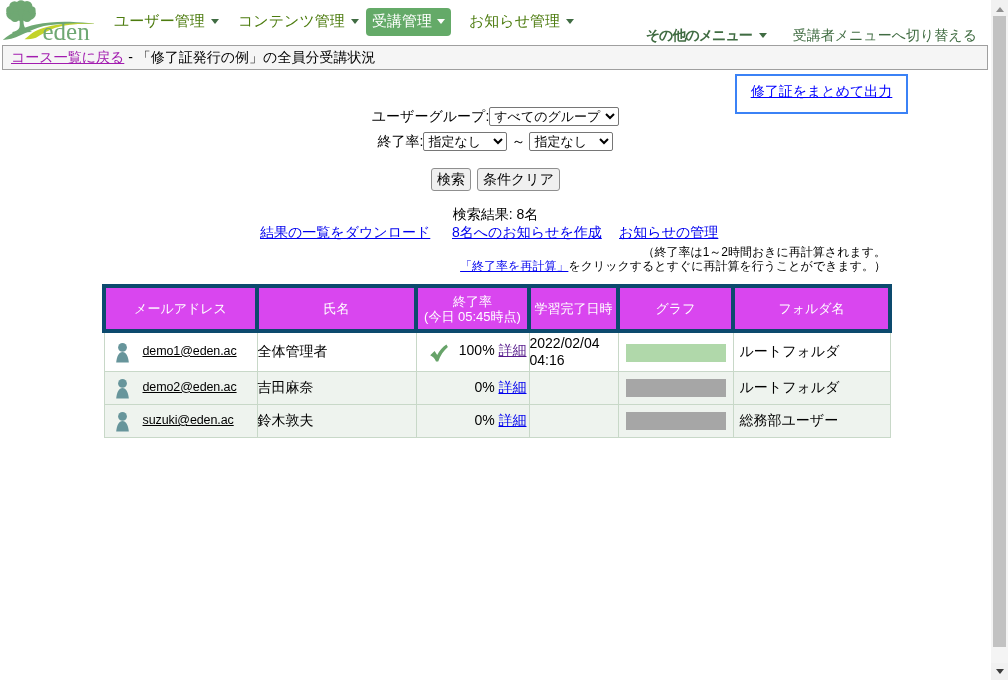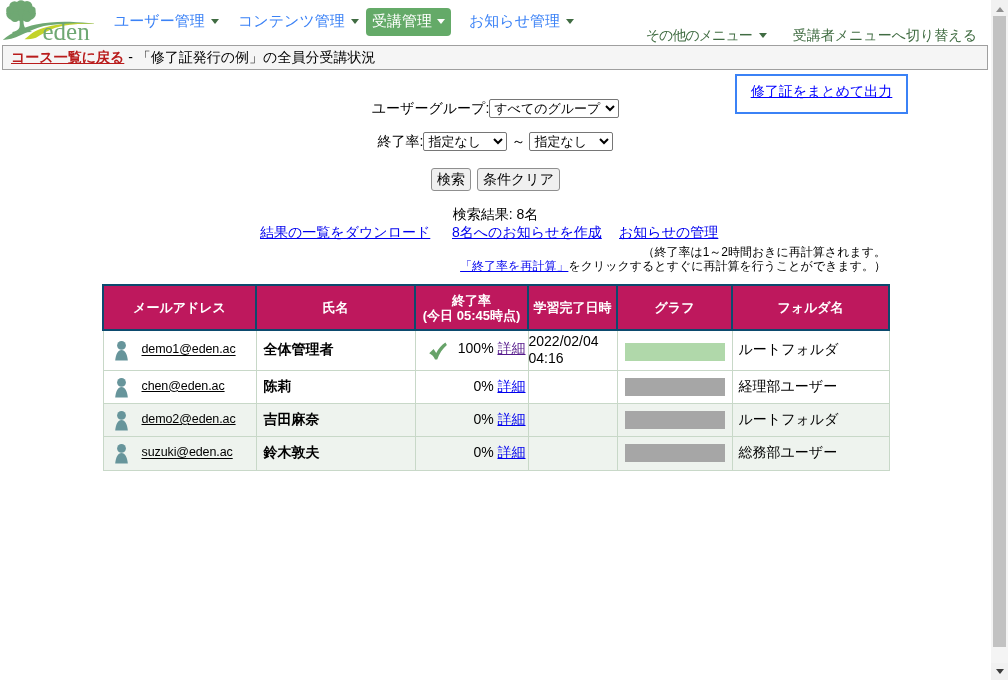--- a/index.html
+++ b/index.html
@@ -5,58 +5,58 @@
 <style>
 * { box-sizing: border-box; }
 html,body { margin:0; padding:0; background:#fff; }
 body { font-family: "Liberation Sans", sans-serif; font-size:14px; color:#000; width:1008px; height:680px; overflow:hidden; position:relative; }
 a { color:#0000EE; }
 a.visited { color:#551A8B; }
 
 
 #hdr { position:absolute; left:0; top:0; width:991px; height:46px; }
 #logo { position:absolute; left:0; top:0; }
-.navitem { position:absolute; top:12px; font-size:15px; color:#3b82f6; white-space:nowrap; }
+.navitem { position:absolute; top:12px; font-size:15px; color:#4d7c0f; white-space:nowrap; }
 .navitem .arr { display:inline-block; width:0; height:0; border-left:4px solid transparent; border-right:4px solid transparent; border-top:5px solid #406c42; margin-left:6px; vertical-align:2px; }
 #navbtn { position:absolute; left:366px; top:8px; width:85px; height:28px; background:#64aa68; border-radius:4px; color:#fff; font-size:15px; text-align:center; line-height:26px; }
 #navbtn .arr { display:inline-block; width:0; height:0; border-left:4px solid transparent; border-right:4px solid transparent; border-top:5px solid #fff; margin-left:5px; vertical-align:2px; }
 #login { position:absolute; top:4px; right:12px; font-size:13px; letter-spacing:-0.25px; color:#1a1a1a; white-space:nowrap; }
 #menus2 { position:absolute; top:27px; right:14px; font-size:14px; color:#406c42; white-space:nowrap; }
 #menus2 .arr { display:inline-block; width:0; height:0; border-left:4px solid transparent; border-right:4px solid transparent; border-top:5px solid #406c42; margin-left:6px; vertical-align:2px; }
 
 
 #crumb { position:absolute; left:2px; top:45px; width:986px; height:25px; background:#f5f5f5; border:1px solid #9f9f9f; font-size:14px; line-height:23px; padding-left:8px; white-space:nowrap; }
-#crumb a { color:#b91c1c;font-weight:bold; }
+#crumb a { color:#a21caf; }
 
 
 #redbox { position:absolute; left:735px; top:74px; width:173px; height:40px; border:2px solid #3b82f6; background:#fff; text-align:center; }
 #redbox a { font-size:14px; color:#0000FF; line-height:27px; position:relative; top:2px; }
 
 
 .frow { position:absolute; width:991px; text-align:center; white-space:nowrap; }
-#frow1 { top:99px; }
+#frow1 { top:107px; }
 #frow2 { top:132px; }
 #frow3 { top:168px; }
 select { font-family:"Liberation Sans",sans-serif; font-size:13px; height:19px; border:1px solid #767676; border-radius:2px; background:#fff; }
 button.btn { font-family:"Liberation Sans",sans-serif; font-size:14px; height:23px; background:#f0f0f0; border:1px solid #8f8f8f; border-radius:3px; padding:0 5px; margin:0 3px; }
 
 
 #res { position:absolute; top:206px; width:991px; text-align:center; font-size:14px; }
 #linksrow { position:absolute; top:224px; width:991px; font-size:14px; }
 #linksrow a { position:absolute; white-space:nowrap; }
 #note { position:absolute; top:245px; left:0; width:886px; text-align:right; font-size:12px; line-height:14px; }
 
 
 #tbl { position:absolute; left:102px; top:284px; border-collapse:collapse; table-layout:fixed; width:787px; }
-#tbl th { background:#be185d; color:#fff; font-size:13px; font-weight:bold; border:2px solid #0c4a6e; padding:0; line-height:15px; }
+#tbl th { background:#d946ef; color:#fff; font-size:13px; font-weight:normal; border:4px solid #0c4a6e; padding:0; line-height:15px; }
 #tbl td { border:1px solid #c8d8c8; padding:0; font-size:14px; vertical-align:middle; }
 #tbl tr.alt td { background:#eef3ee; }
 #tbl td.icell { padding-left:10px; white-space:nowrap; font-size:12.5px; letter-spacing:-0.1px; overflow:hidden;text-decoration:underline; }
 .icon { display:inline-block; vertical-align:middle; position:relative; top:1px; margin-right:13px; }
-#tbl td.namecell { padding-left:7px;font-weight:bold; }
+#tbl td.namecell { padding-left:0; }
 #tbl td.ratecell { text-align:right; padding-right:2px; white-space:nowrap; }
 #tbl td.datecell { line-height:17px; }
 #tbl td.foldcell { padding-left:6px; }
 .bar { width:100px; height:18px; margin:0 auto; }
 .bar.g { background:#b0d8aa; margin-top:3px; }
 .bar.n { background:#a6a6a6; }
 .chk { display:inline-block; vertical-align:-7px; margin-right:7px; }
 
 
 #sbar { position:absolute; right:0; top:0; width:17px; height:680px; background:#f4f4f4; }
@@ -84,21 +84,21 @@
       <circle cx="15" cy="17.5" r="4.6"></circle>
       <circle cx="27" cy="17.5" r="4.6"></circle>
     </g>
     <text x="42.5" y="40" font-family="'Liberation Serif',serif" font-size="25" fill="#6fa873">eden</text>
   </svg>
 
   <span class="navitem" style="left:114px;">ユーザー管理<span class="arr"></span></span>
   <span class="navitem" style="left:238px;">コンテンツ管理<span class="arr"></span></span>
   <span id="navbtn">受講管理<span class="arr"></span></span>
   <span class="navitem" style="left:469px;">お知らせ管理<span class="arr"></span></span>
-  <span id="menus2"><span style="letter-spacing:-1px;">その他のメニュー</span><span class="arr" style="margin-left:7px;"></span><span style="display:inline-block;width:26px;"></span>受講者メニューへ切り替える</span>
+  <span id="menus2"><span style="letter-spacing:-1px;font-weight:bold;">その他のメニュー</span><span class="arr" style="margin-left:7px;"></span><span style="display:inline-block;width:26px;"></span>受講者メニューへ切り替える</span>
 </div>
 
 <div id="crumb"><a href="#">コース一覧に戻る</a> - 「修了証発行の例」の全員分受講状況</div>
 
 <div id="redbox"><a href="#">修了証をまとめて出力</a></div>
 
 <div class="frow" id="frow1">ユーザーグループ:<select style="width:130px;"><option>すべてのグループ</option></select></div>
 <div class="frow" id="frow2">終了率:<select style="width:84px;"><option>指定なし</option></select><span style="display:inline-block;margin:0 4px;">～</span><select style="width:84px;"><option>指定なし</option></select></div>
 <div class="frow" id="frow3"><button class="btn">検索</button><button class="btn">条件クリア</button></div>
 
@@ -136,33 +136,20 @@
   <td class="namecell">全体管理者</td>
   <td class="ratecell"><svg class="chk" width="19" height="18" viewBox="0 0 19 18">
             <path d="M1.2 11.2 L5.6 7.0 L8.2 11.0 C10.6 6.2 13.6 3.0 17.4 0.5 L18.9 3.0 C14.7 6.6 11.3 11.4 9.2 17.6 L7.0 17.6 C5.9 14.6 4.0 12.6 1.2 11.2 Z" fill="#67a369"></path>
           </svg> 100% <a class="visited" href="#">詳細</a></td>
   <td class="datecell">2022/02/04<br>04:16</td>
   <td>
           <div class="bar g"></div>
         </td>
   <td class="foldcell">ルートフォルダ</td>
 </tr>
-<tr style="height:33.4px">
-  <td class="icell"><svg class="icon" width="15" height="20" viewBox="0 0 15 20">
-            <circle cx="7.5" cy="4.4" r="4.4" fill="#67959b"></circle>
-            <path d="M7.5 9 C11.2 9 13.2 13.2 13.8 19.6 L1.2 19.6 C1.8 13.2 3.8 9 7.5 9 Z" fill="#67959b"></path>
-          </svg>chen@eden.ac</td>
-  <td class="namecell">陈莉</td>
-  <td class="ratecell">0% <a href="#">詳細</a></td>
-  <td class="datecell"></td>
-  <td>
-          <div class="bar n"></div>
-        </td>
-  <td class="foldcell">経理部ユーザー</td>
-</tr>
 <tr class="alt" style="height:33.4px">
   <td class="icell"><svg class="icon" width="15" height="20" viewBox="0 0 15 20">
             <circle cx="7.5" cy="4.4" r="4.4" fill="#67959b"></circle>
             <path d="M7.5 9 C11.2 9 13.2 13.2 13.8 19.6 L1.2 19.6 C1.8 13.2 3.8 9 7.5 9 Z" fill="#67959b"></path>
           </svg>demo2@eden.ac</td>
   <td class="namecell">吉田麻奈</td>
   <td class="ratecell">0% <a href="#">詳細</a></td>
   <td class="datecell"></td>
   <td>
           <div class="bar n"></div>

